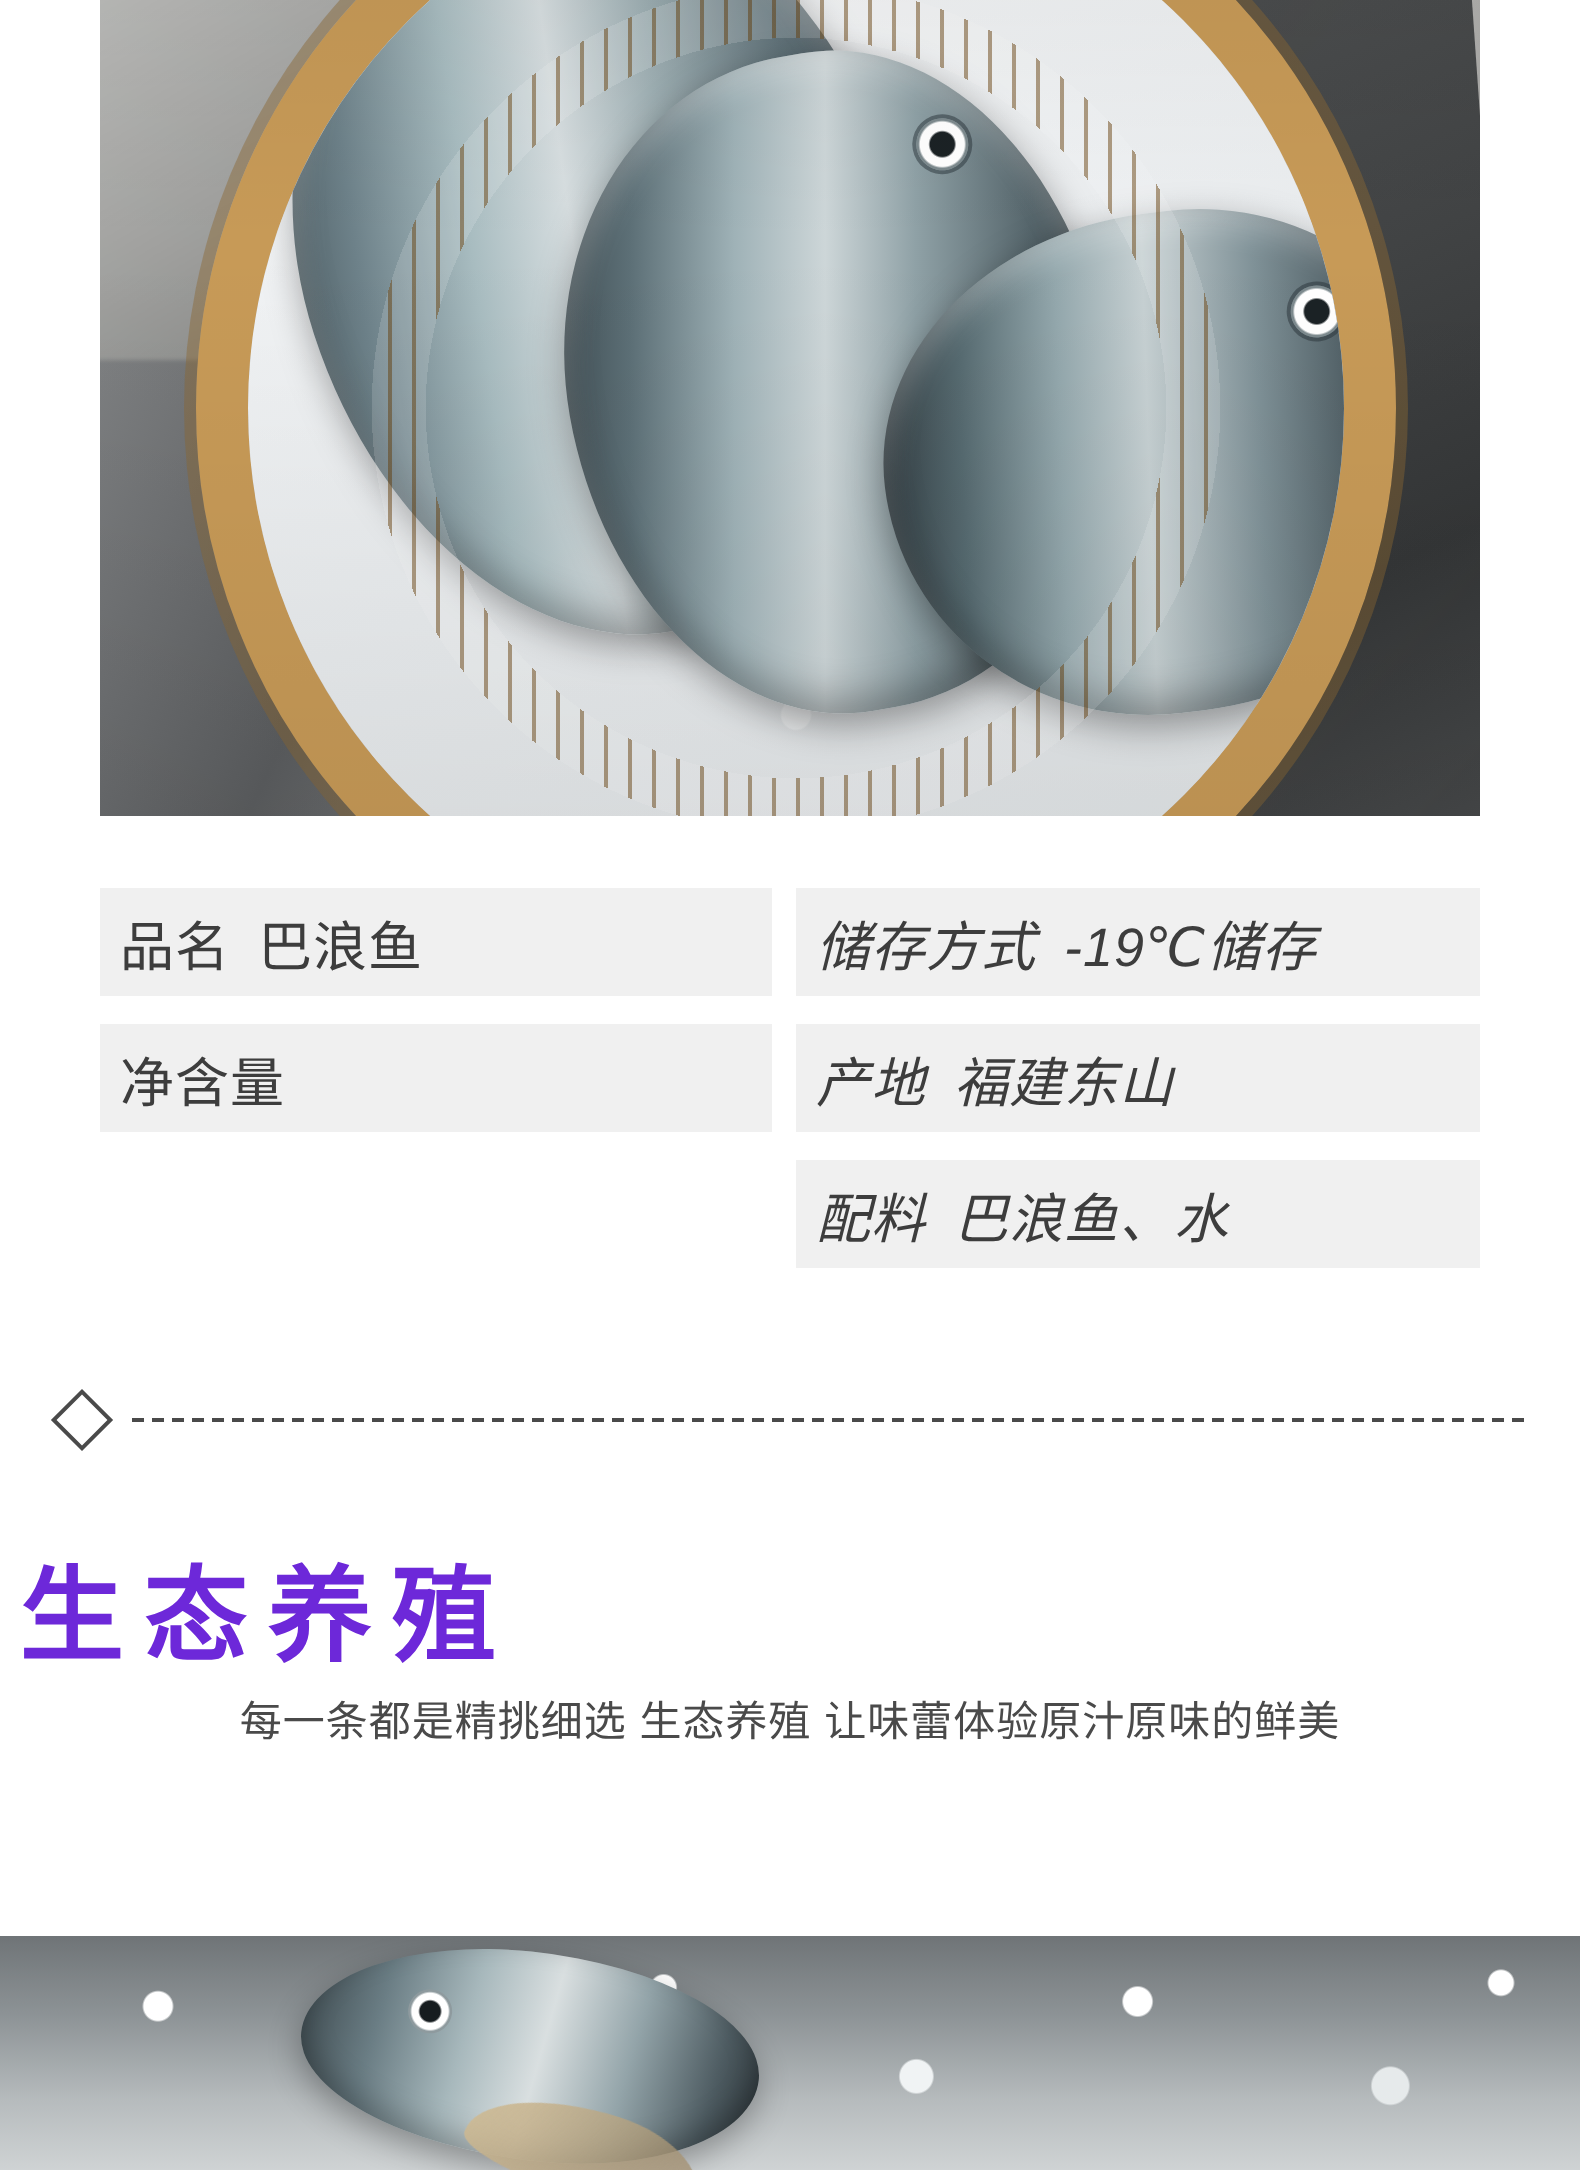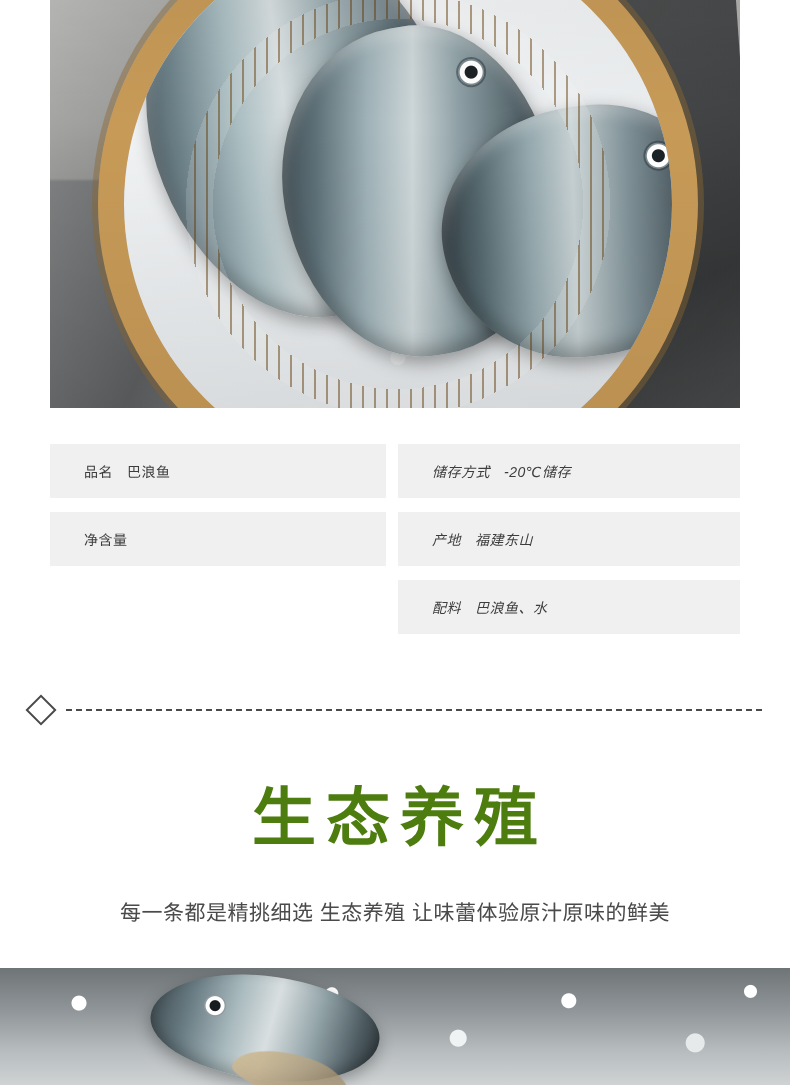--- a/index.html
+++ b/index.html
@@ -146,23 +146,23 @@
     gap: 12px;
   }
   .spec-col { display: flex; flex-direction: column; gap: 14px; }
   .spec-col.left { width: 336px; }
   .spec-col.right { width: 342px; font-style: italic; }
   .spec-cell {
     background: #f0f0f0;
     height: 54px;
     display: flex;
     align-items: center;
-    padding-left: 34px;
+    padding-left: 10px;
     color: #3d3d3d;
-    font-size: 14px;
+    font-size: 27px;
     letter-spacing: .5px;
   }
   .spec-cell .label { margin-right: 14px; }
   .spec-cell .value { }
 
   
   .divider {
     position: absolute;
     left: 28px;
     top: 694px;
@@ -183,30 +183,29 @@
     flex: 1 1 auto;
     height: 0;
     border-top: 2px dashed #4a4a4a;
   }
 
   
   .headline {
     position: absolute;
     top: 766px;
     left: 0; right: 0;
-    text-align: center;
-    font-size: 64px;
+    font-size: 52px;
     font-weight: bold;
-    color: #4d7c0f;
+    color: #6d28d9;
     letter-spacing: 10px;
     text-indent: 10px;
   }
   .subline {
     position: absolute;
-    top: 896px;
+    top: 844px;
     left: 0; right: 0;
     text-align: center;
     font-size: 21px;
     color: #4a4a4a;
     letter-spacing: .5px;
   }
 
   
   .bottom-photo {
     position: absolute;
@@ -285,21 +284,21 @@
         <span class="label">品名</span>
         <span class="value">巴浪鱼</span>
       </div>
       <div class="spec-cell">
         <span class="label">净含量</span>
       </div>
     </div>
     <div class="spec-col right">
       <div class="spec-cell">
         <span class="label">储存方式</span>
-        <span class="value">-20℃储存</span>
+        <span class="value">-19℃储存</span>
       </div>
       <div class="spec-cell">
         <span class="label">产地</span>
         <span class="value">福建东山</span>
       </div>
       <div class="spec-cell">
         <span class="label">配料</span>
         <span class="value">巴浪鱼、水</span>
       </div>
     </div>

